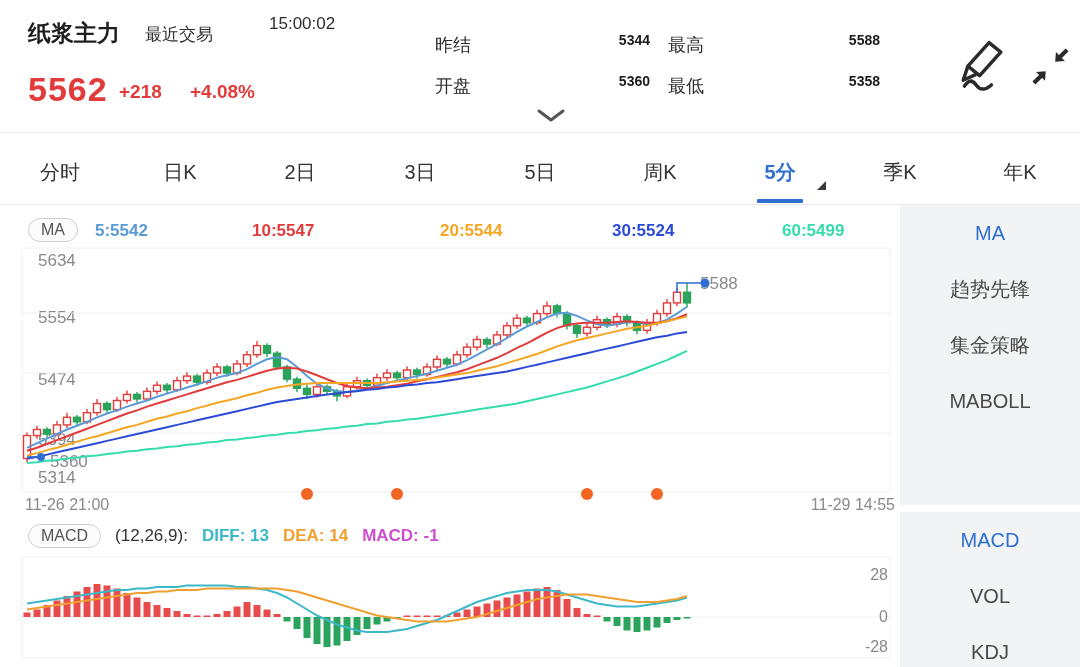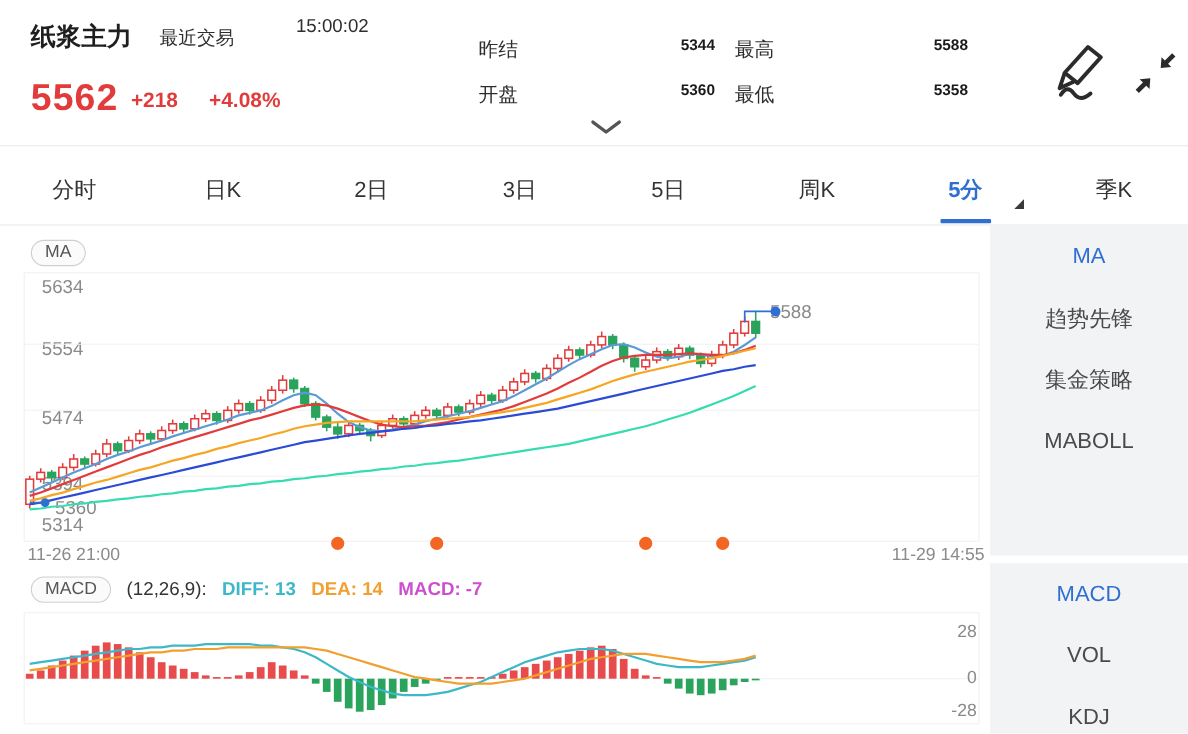--- a/index.html
+++ b/index.html
@@ -102,24 +102,34 @@
         <span>周K</span>
       </div>
       <div class="tab active">
         <span style="font-weight: bold;">5分</span>
         <div class="under"></div>
         <div class="dd-tri"></div>
       </div>
       <div class="tab">
         <span>季K</span>
       </div>
+      <div class="tab">
+        <span>年K</span>
+      </div>
     </div>
 <div class="divider" style="top:204px;"></div>
 
 <div class="abs" style="left:28px;top:218px;"><span class="pill">MA</span></div>
+<div class="abs" style="left:0;top:221px;width:890px;height:24px;" id="maLegend">
+      <span class="legend-item abs" style="left: 95px; top: 0px; color: rgb(91, 155, 213);">5:5542</span>
+      <span class="legend-item abs" style="left: 252px; top: 0px; color: rgb(226, 59, 59);">10:5547</span>
+      <span class="legend-item abs" style="left: 440px; top: 0px; color: rgb(245, 166, 35);">20:5544</span>
+      <span class="legend-item abs" style="left: 612px; top: 0px; color: rgb(43, 75, 215);">30:5524</span>
+      <span class="legend-item abs" style="left: 782px; top: 0px; color: rgb(53, 220, 174);">60:5499</span>
+    </div>
 
 <div class="yt" style="left:38px;top:251px;">5634</div>
 <div class="yt" style="left:38px;top:308px;">5554</div>
 <div class="yt" style="left:38px;top:370px;">5474</div>
 <div class="yt" style="left:38px;top:430px;">5394</div>
 <div class="yt" style="left:38px;top:468px;">5314</div>
 <div class="marker-label" style="left:50px;top:452px;">5360</div>
 <div class="marker-label" style="left:700px;top:274px;">5588</div>
 <svg id="mainChart" class="abs" style="left:0;top:205px;" width="900" height="307">
       <line x1="22" y1="43" x2="890" y2="43" stroke="#f0f0f0" stroke-width="1"></line>
@@ -280,21 +290,21 @@
       <circle cx="657" cy="289" r="6" fill="#f26522"></circle>
     </svg>
 <div class="xt" style="left:25px;top:496px;">11-26 21:00</div>
 <div class="xt" style="left:790px;top:496px;width:105px;text-align:right;">11-29 14:55</div>
 
 <div class="macd-legend">
   <span class="pill">MACD</span>
   <span style="color:#333;">(12,26,9):</span>
   <span class="legend-item" id="lgDiff" style="color: rgb(60, 184, 200);">DIFF: 13</span>
   <span class="legend-item" id="lgDea" style="color: rgb(240, 160, 48);">DEA: 14</span>
-  <span class="legend-item" id="lgMacd" style="color: rgb(204, 79, 208);">MACD: -7</span>
+  <span class="legend-item" id="lgMacd" style="color: rgb(204, 79, 208);">MACD: -1</span>
 </div>
 
 <svg id="macdChart" class="abs" style="left:0;top:552px;" width="900" height="115">
       <line x1="22" y1="5" x2="890" y2="5" stroke="#f0f0f0"></line>
       <line x1="22" y1="65" x2="890" y2="65" stroke="#f0f0f0"></line>
       <line x1="22" y1="106" x2="890" y2="106" stroke="#f0f0f0"></line>
       <line x1="22" y1="5" x2="22" y2="106" stroke="#f0f0f0"></line>
       <line x1="890" y1="5" x2="890" y2="106" stroke="#f0f0f0"></line>
       <rect x="23.5" y="60.5" width="7" height="4.5" fill="#e84b4b"></rect>
       <rect x="33.5" y="57.5" width="7" height="7.5" fill="#e84b4b"></rect>

